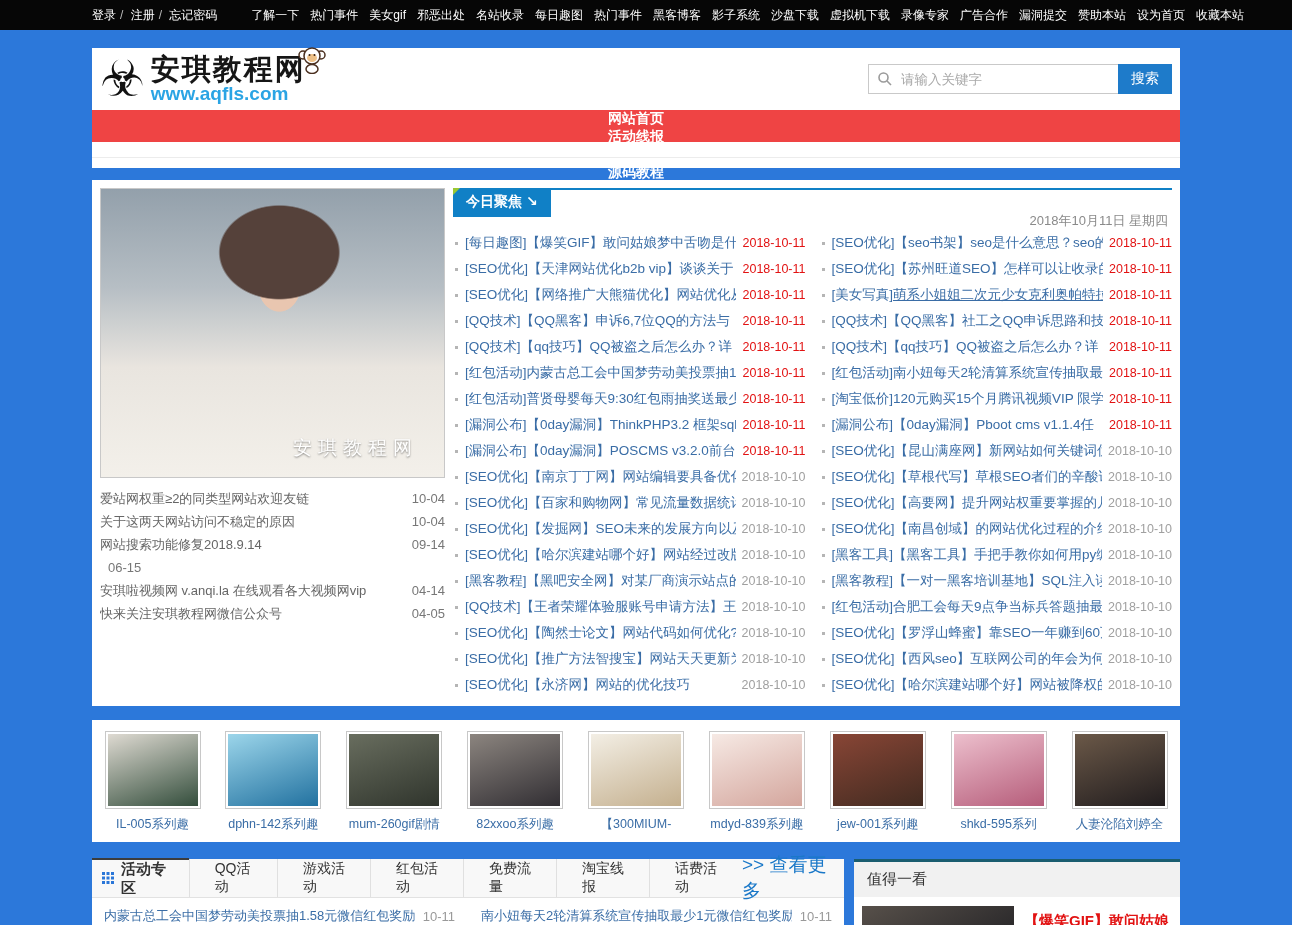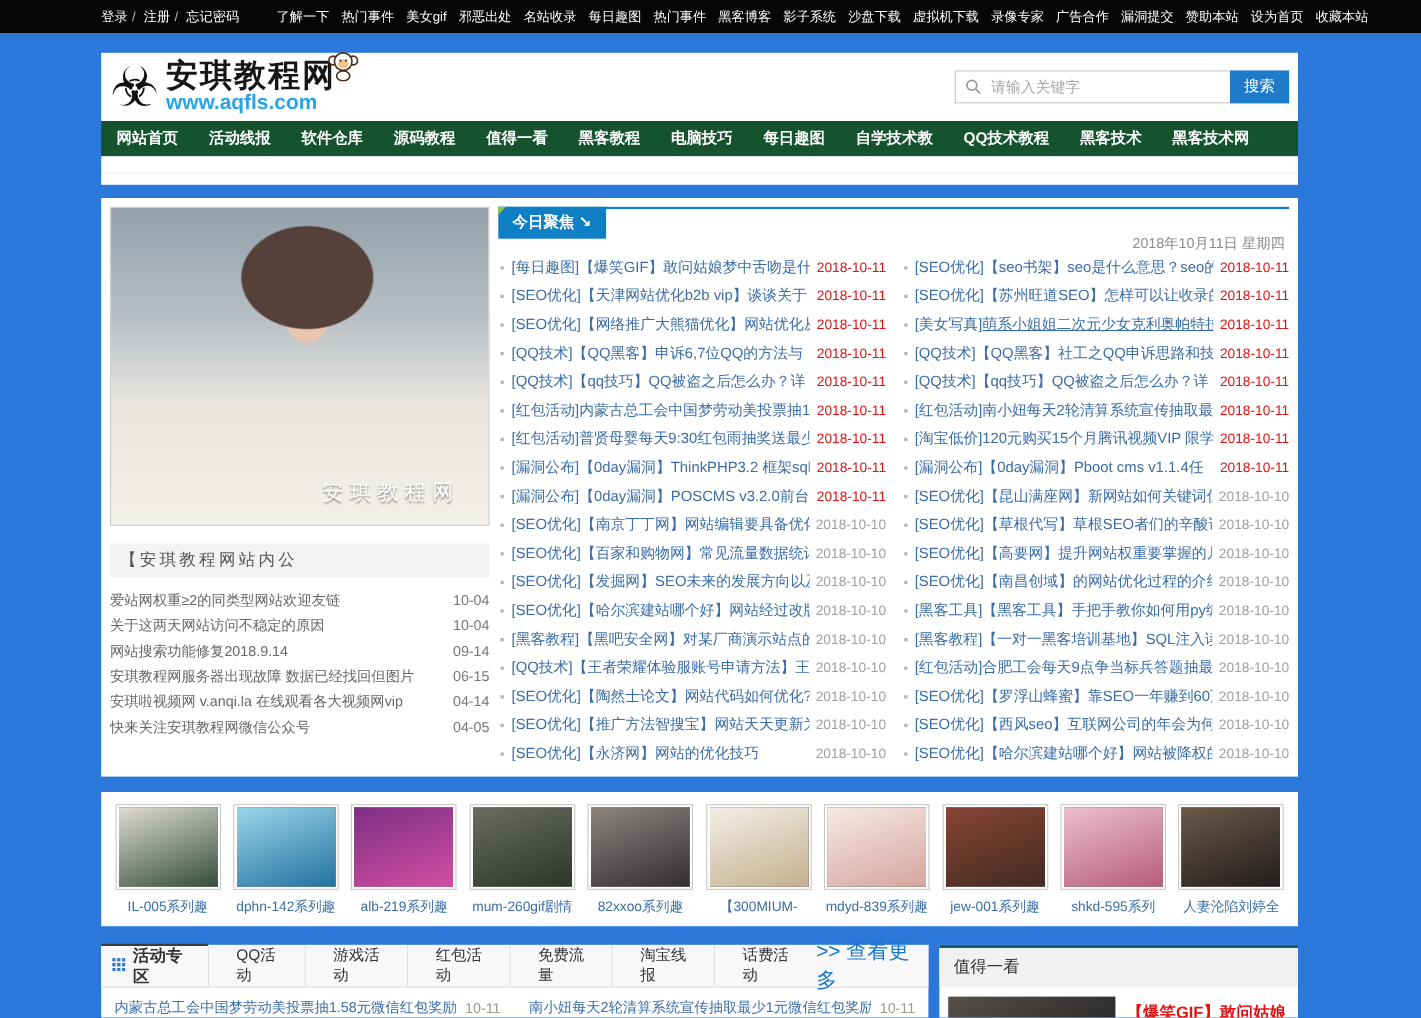--- a/index.html
+++ b/index.html
@@ -21,21 +21,21 @@
   .site-url{font-weight:bold;font-size:19px;color:#2aa4e4;}
   .monkey{position:absolute;left:196px;top:-8px;}
   .search{display:flex;align-items:center;}
   .search-field{position:relative;}
   .search-field input{width:250px;height:30px;border:1px solid #c9c9c9;border-right:none;padding:0 6px 0 32px;font-size:13.5px;color:#0f172a;outline:none;box-sizing:border-box;}
   .search-field input::placeholder{color:#a9a9a9;}
   .mag{position:absolute;left:9px;top:7px;}
   .search-btn{height:30px;width:54px;background:#1e7bca;color:#fff;border:none;font-size:14px;cursor:pointer;}
 
   
-  .nav{width:1088px;margin-left:92px;background:#14532d;height:32px;display:flex;align-items:center;}
+  .nav{width:1088px;margin-left:92px;background:#ef4444;height:32px;display:flex;align-items:center;flex-direction:column;}
   .nav a{color:#fff;font-weight:bold;font-size:14px;padding:0 14px;white-space:nowrap;}
   .substrip{width:1088px;margin-left:92px;background:#fff;height:26px;position:relative;}
   .substrip::after{content:"";position:absolute;left:0;right:0;top:15px;height:1px;background:#ececec;}
 
   
   .main{width:1088px;margin-left:92px;margin-top:12px;background:#fff;padding:8px;box-sizing:border-box;display:flex;gap:8px;}
   .left-col{width:345px;flex:none;}
   .photo{height:290px;border:1px solid #c8c8c8;box-sizing:border-box;position:relative;
     background:
       radial-gradient(ellipse 100px 78px at 52% 22%, #55413a 59%, rgba(0,0,0,0) 61%),
@@ -168,37 +168,35 @@
     <a>黑客技术</a>
     <a>黑客技术网</a>
   </div>
 <div class="substrip"></div>
 
 <div class="main">
   <div class="left-col">
     <div class="photo">
       <span class="photo-mark">安琪教程网</span>
     </div>
-    <div class="notice-head">【安琪教程网站内公</div>
     <div class="notice-list">
 
     <div class="nrow">
           <a>爱站网权重≥2的同类型网站欢迎友链</a>
           <span class="ndate">10-04</span>
         </div>
         <div class="nrow">
           <a>关于这两天网站访问不稳定的原因</a>
           <span class="ndate">10-04</span>
         </div>
         <div class="nrow">
           <a>网站搜索功能修复2018.9.14</a>
           <span class="ndate">09-14</span>
         </div>
         <div class="nrow">
-          <a>安琪教程网服务器出现故障 数据已经找回但图片</a>
           <span class="ndate">06-15</span>
         </div>
         <div class="nrow">
           <a>安琪啦视频网 v.anqi.la 在线观看各大视频网vip</a>
           <span class="ndate">04-14</span>
         </div>
         <div class="nrow">
           <a>快来关注安琪教程网微信公众号</a>
           <span class="ndate">04-05</span>
         </div>
@@ -475,24 +473,20 @@
 
 <div class="gallery">
 
 <div class="gcell">
       <a class="gthumb" style="background-image: linear-gradient(160deg, rgb(227, 222, 214) 0%, rgb(47, 74, 56) 100%);"></a>
       <a class="gcap">IL-005系列趣</a>
     </div>
     <div class="gcell">
       <a class="gthumb" style="background-image: linear-gradient(160deg, rgb(159, 216, 236) 0%, rgb(31, 111, 158) 100%);"></a>
       <a class="gcap">dphn-142系列趣</a>
-    </div>
-    <div class="gcell">
-      <a class="gthumb" style="background-image: linear-gradient(160deg, rgb(124, 47, 134) 0%, rgb(212, 79, 160) 100%);"></a>
-      <a class="gcap">alb-219系列趣</a>
     </div>
     <div class="gcell">
       <a class="gthumb" style="background-image: linear-gradient(160deg, rgb(106, 111, 96) 0%, rgb(46, 51, 43) 100%);"></a>
       <a class="gcap">mum-260gif剧情</a>
     </div>
     <div class="gcell">
       <a class="gthumb" style="background-image: linear-gradient(160deg, rgb(142, 135, 129) 0%, rgb(47, 44, 49) 100%);"></a>
       <a class="gcap">82xxoo系列趣</a>
     </div>
     <div class="gcell">

